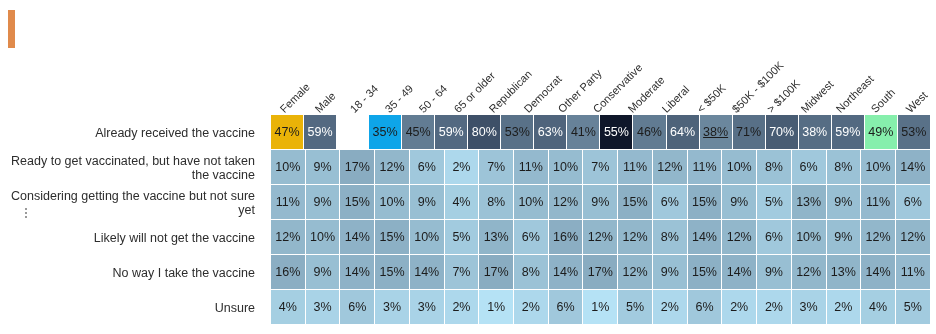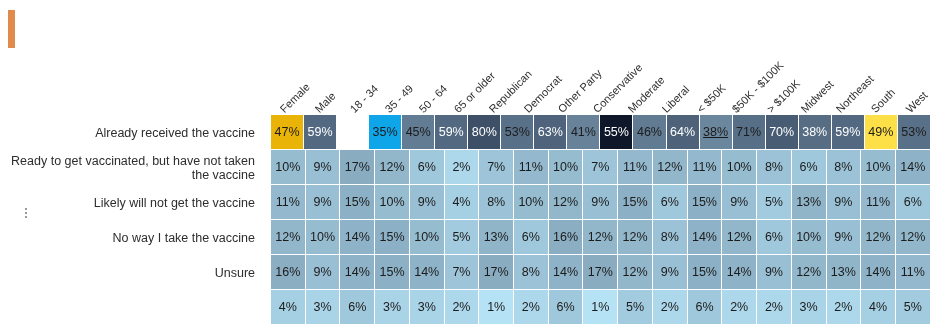--- a/index.html
+++ b/index.html
@@ -149,20 +149,21 @@
       <div class="col-header" style="left: 466.947px;">$50K - $100K</div>
       <div class="col-header" style="left: 501.684px;">&gt; $100K</div>
       <div class="col-header" style="left: 536.421px;">Midwest</div>
       <div class="col-header" style="left: 571.158px;">Northeast</div>
       <div class="col-header" style="left: 605.895px;">South</div>
       <div class="col-header" style="left: 640.632px;">West</div>
     </div>
   <div class="row-labels" id="row-labels">
       <div class="row-label">Already received the vaccine</div>
       <div class="row-label">Ready to get vaccinated, but have not taken the vaccine</div>
+      <div class="row-label">Considering getting the vaccine but not sure yet</div>
       <div class="row-label">Likely will not get the vaccine</div>
       <div class="row-label">No way I take the vaccine</div>
       <div class="row-label">Unsure</div>
     </div>
   <div class="grid" id="grid">
       <div class="row">
         <div class="cell" style="background: #eab308;">47%</div>
         <div class="cell light-text" style="background: rgb(83, 105, 129);">59%</div>
         <div class="cell" style="background: #0ea5e9; margin-left: 32px;">35%</div>
         <div class="cell" style="background: rgb(98, 124, 147);">45%</div>
@@ -172,21 +173,21 @@
         <div class="cell light-text" style="background: rgb(79, 100, 124);">63%</div>
         <div class="cell" style="background: rgb(103, 130, 153);">41%</div>
         <div class="cell light-text" style="background: #0f172a;">55%</div>
         <div class="cell" style="background: rgb(97, 123, 146);">46%</div>
         <div class="cell light-text" style="background: rgb(78, 99, 122);">64%</div>
         <div class="cell" style="background: rgb(107, 135, 157); text-decoration: underline;">38%</div>
         <div class="cell" style="background: rgb(88, 112, 135);">71%</div>
         <div class="cell light-text" style="background: rgb(72, 92, 115);">70%</div>
         <div class="cell light-text" style="background: rgb(86, 109, 132);">38%</div>
         <div class="cell light-text" style="background: rgb(83, 105, 129);">59%</div>
-        <div class="cell" style="background: #fde047;">49%</div>
+        <div class="cell" style="background: #86efac;">49%</div>
         <div class="cell" style="background: rgb(89, 113, 136);">53%</div>
       </div>
       <div class="row">
         <div class="cell" style="background: rgb(150, 188, 208);">10%</div>
         <div class="cell" style="background: rgb(152, 191, 211);">9%</div>
         <div class="cell" style="background: rgb(137, 172, 193);">17%</div>
         <div class="cell" style="background: rgb(146, 183, 203);">12%</div>
         <div class="cell" style="background: rgb(160, 200, 220);">6%</div>
         <div class="cell" style="background: rgb(173, 216, 236);">2%</div>
         <div class="cell" style="background: rgb(157, 196, 216);">7%</div>

